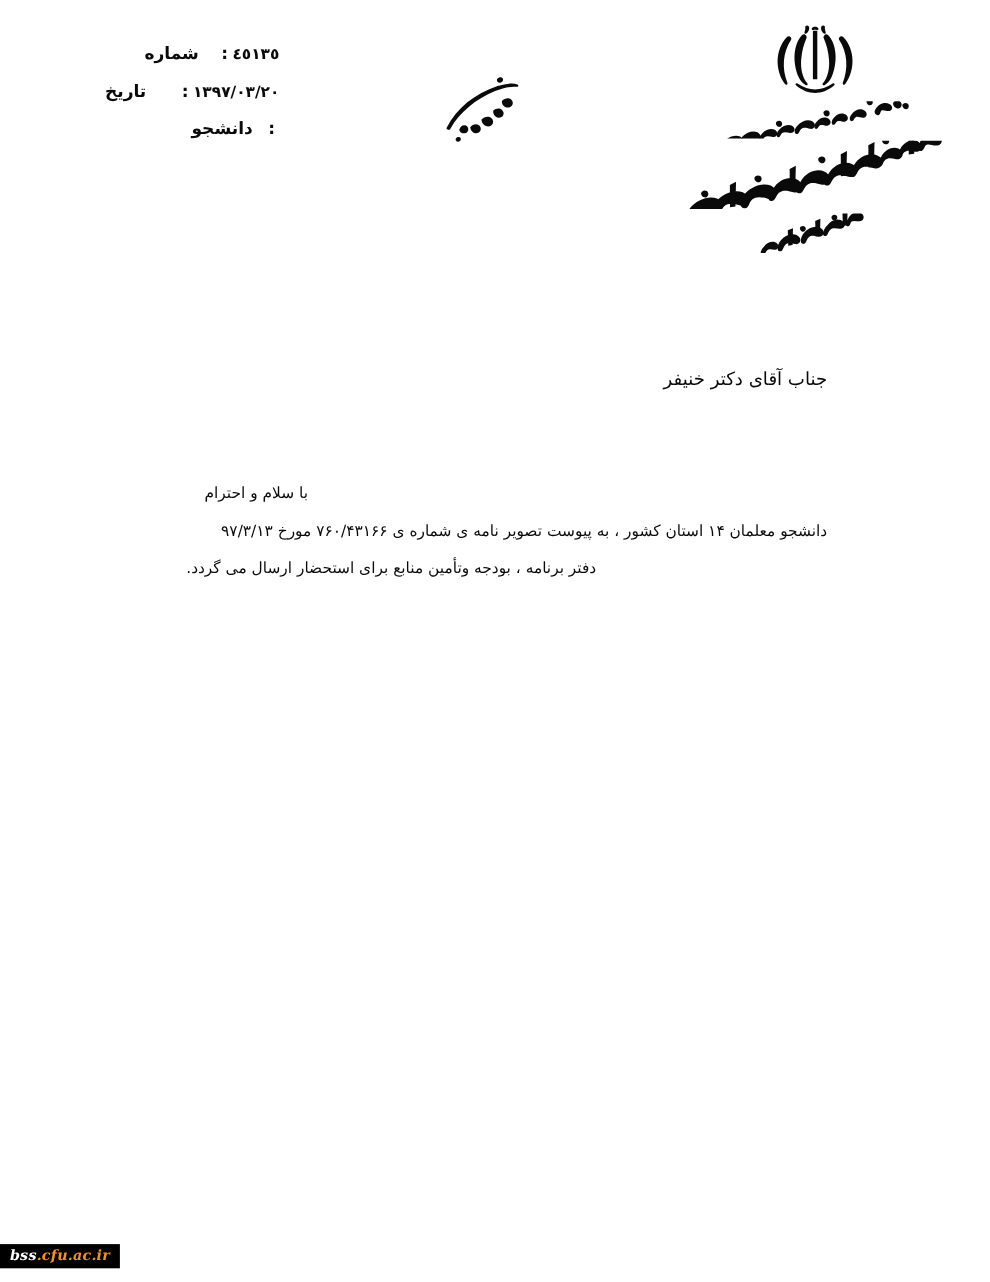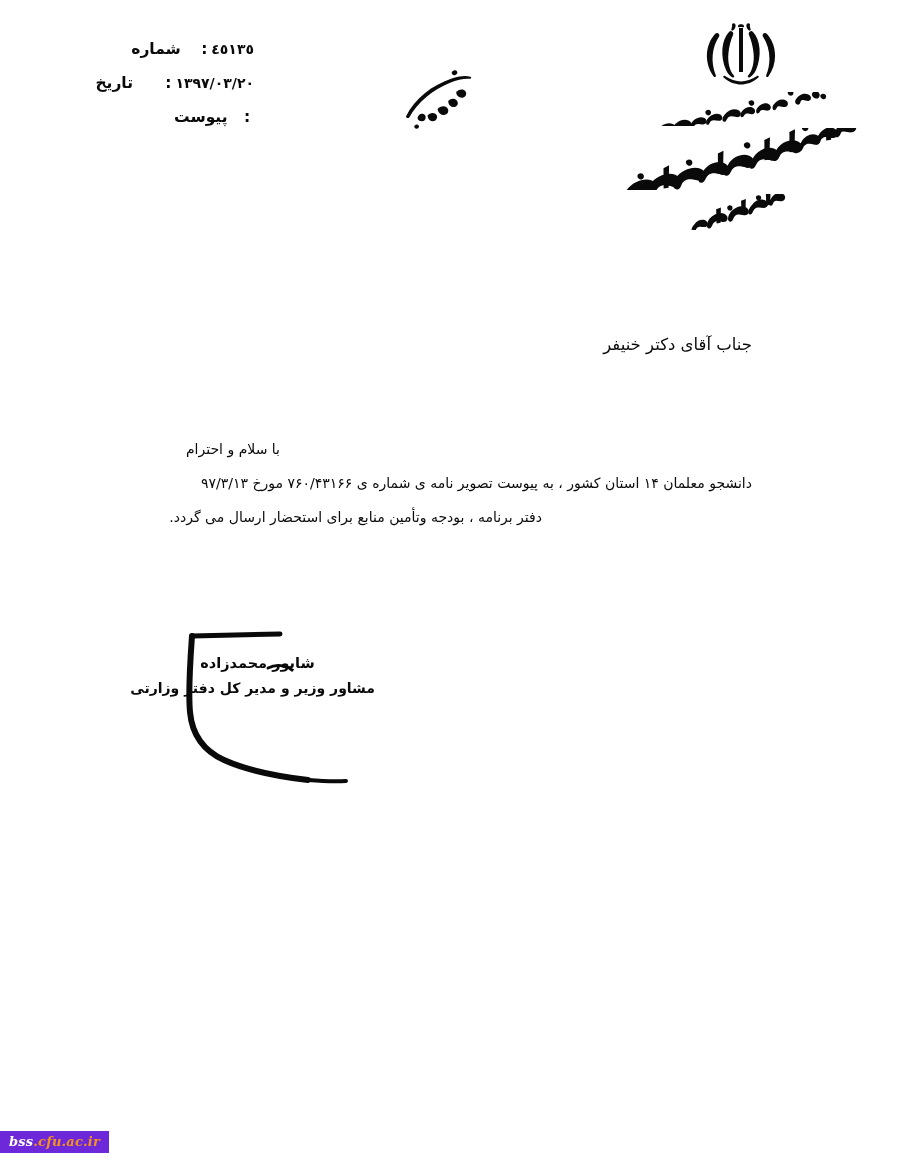--- a/index.html
+++ b/index.html
@@ -173,21 +173,21 @@
     line-height: 25px;
     white-space: nowrap;
     letter-spacing: -0.3px;
   }
 
   
   .watermark {
     position: absolute;
     left: 0;
     bottom: 12px;
-    background: #6d28d9;
+    background: #000000;
     padding: 3px 9px 4px 9px;
     font-family: "DejaVu Serif", "Liberation Serif", serif;
     font-size: 13px;
     font-weight: 700;
     font-style: italic;
     direction: ltr;
     letter-spacing: .2px;
     white-space: nowrap;
     text-align: center;
   }
@@ -206,21 +206,21 @@
       <span class="meta-label">شماره</span>
     </div>
     <div class="meta-row">
       <span class="meta-value">١٣٩٧/٠٣/٢٠</span>
       <span class="meta-colon">:</span>
       <span class="meta-label">تاریخ</span>
     </div>
     <div class="meta-row">
       <span class="meta-value"></span>
       <span class="meta-colon">:</span>
-      <span class="meta-label">پیوست</span>
+      <span class="meta-label">دانشجو</span>
     </div>
   </div>
 
   <div class="basmala" title="باسمه تعالی">
     <svg viewBox="0 0 92 84" width="92" height="84" aria-hidden="true">
       <g transform="rotate(-24 46 42)" fill="#0a0a0a">
         <path d="M10 44 C26 31 46 26 68 28 C76 29 82 31 85 34 C86 35.2 85 36.4 83.6 35.6 C79 33 72 31.4 64 31.2 C45 30.8 27 35.6 12.6 46.2 C11.4 47.1 9.2 45.1 10 44 Z"></path>
         <path d="M70 22 C72.4 21 74.6 21.6 75 23.4 C75.4 25.2 73.6 26.6 71.6 26.2 C69.8 25.8 68.6 23.8 70 22 Z"></path>
         <path d="M20 50 C22 47.6 25 47 27 49 C28.8 50.8 28 54 25.6 55 C23 56 19 53.2 20 50 Z"></path>
         <path d="M30 52 C33 50.4 36.4 51 38 53.6 C39.4 56 38 59 35.2 59.6 C32 60.2 28.6 57 30 52 Z"></path>
@@ -330,38 +330,18 @@
   <div class="addressee">
     <div class="addressee-line">جناب آقای دکتر خنیفر</div>
   </div>
 
   <div class="body-text">
     <div class="body-line greeting">با سلام و احترام</div>
     <div class="body-line">دانشجو معلمان ۱۴ استان کشور ، به پیوست تصویر نامه ی شماره ی ۷۶۰/۴۳۱۶۶ مورخ ۹۷/۳/۱۳</div>
     <div class="body-line closing">دفتر برنامه ، بودجه وتأمین منابع برای استحضار ارسال می گردد.</div>
   </div>
 
-  <div class="signature-block">
-    <div class="sig-stroke">
-      <svg viewBox="0 0 235 175" width="235" height="175" aria-hidden="true">
-        <g fill="none" stroke="#0a0a0a" stroke-linecap="round" stroke-linejoin="round">
-
-          <path d="M52 12 L140 10" stroke-width="5"></path>
-
-          <path d="M52 12 C50 40 48 66 50 88 C52 110 62 126 84 136 C106 146 134 152 168 156" stroke-width="6"></path>
-
-          <path d="M168 156 C180 157 192 158 206 157" stroke-width="4"></path>
-
-          <path d="M128 44 C136 40 146 41 152 46" stroke-width="3"></path>
-        </g>
-      </svg>
-    </div>
-    <div class="sig-names">
-      <div class="sig-name">شاپور محمدزاده</div>
-      <div class="sig-title">مشاور وزیر و مدیر کل دفتر وزارتی</div>
-    </div>
-  </div>
 
   <div class="watermark">
     <span class="wm-bss">bss</span><span class="wm-rest">.cfu.ac.ir</span>
   </div>
 
 </div>
 
 </body></html>

